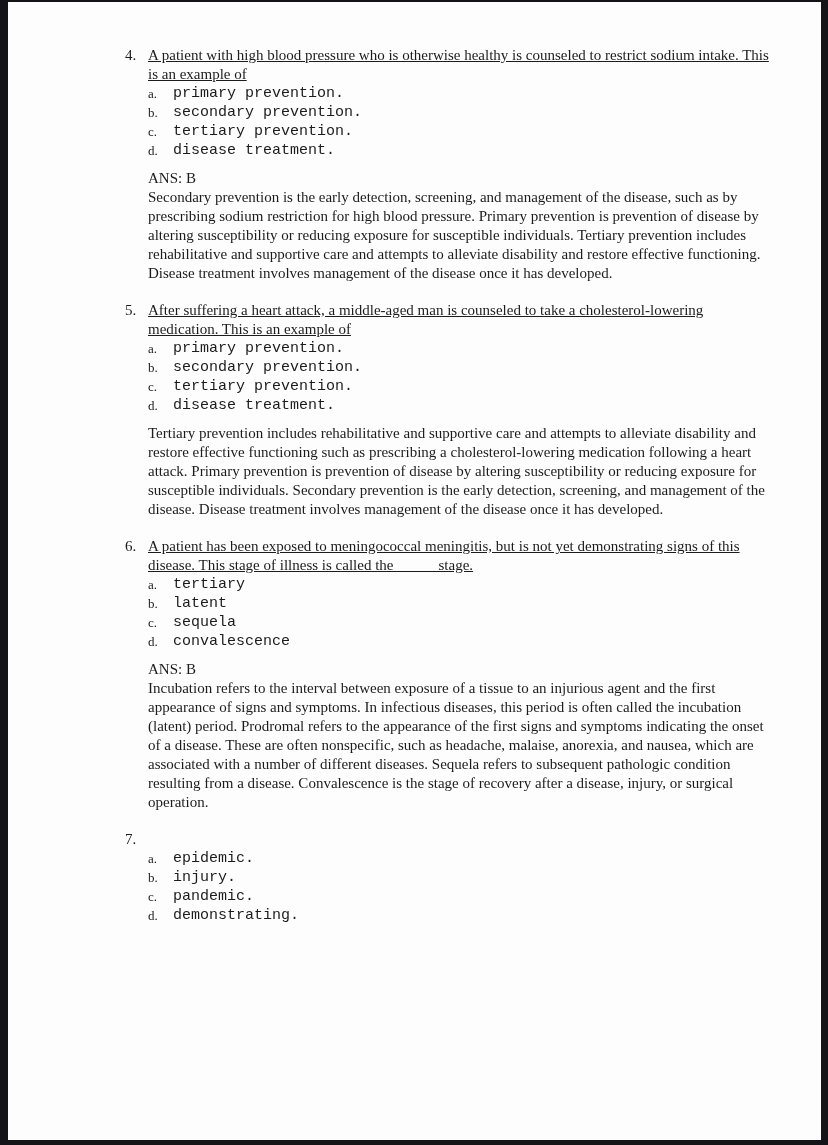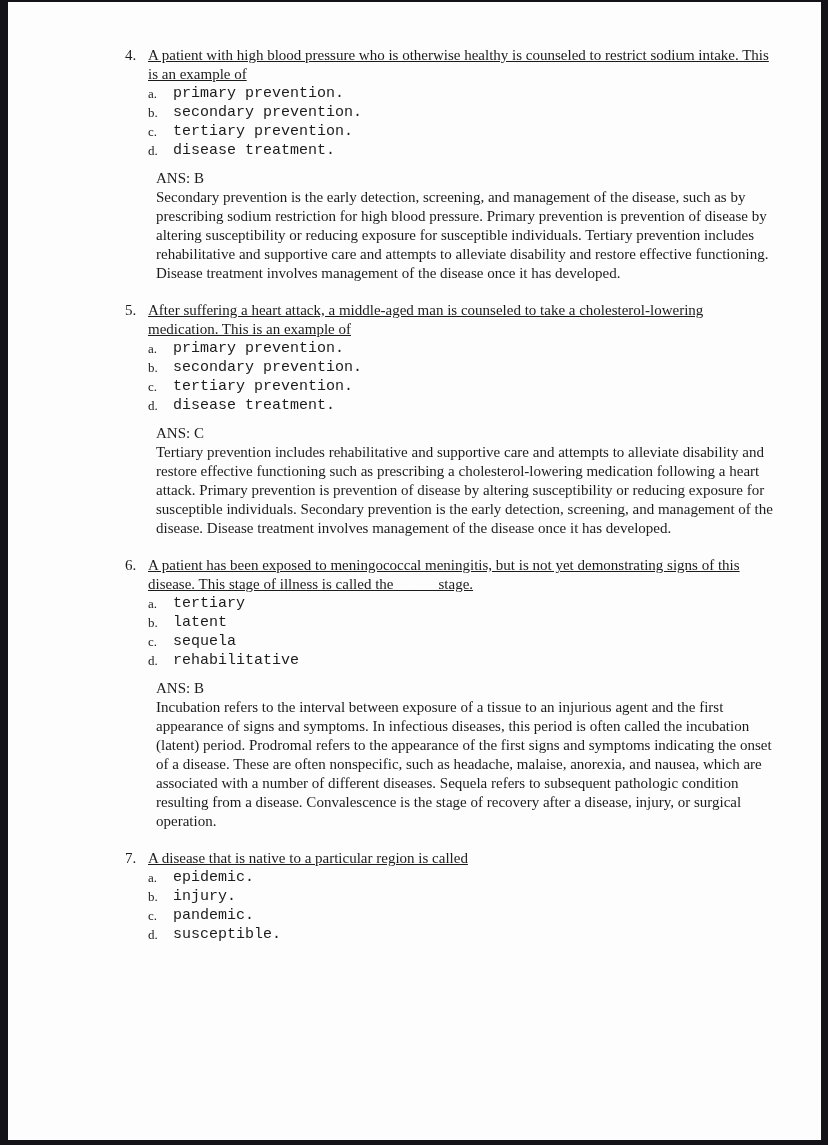--- a/index.html
+++ b/index.html
@@ -57,21 +57,21 @@
   .opt-letter {
     flex: 0 0 25px;
     font-size: 13px;
     line-height: 19px;
   }
   .opt-text {
     flex: 0 1 auto;
     font-family: Liberation Mono, monospace;
   }
   .answer {
-    margin: 9px 0 0 31px;
+    margin: 9px 0 0 23px;
     max-width: 622px;
   }
   .ans-label {
     white-space: pre;
   }
   .rationale {
     max-width: 622px;
   }
 </style>
 </head>
@@ -131,21 +131,20 @@
     <span class="opt-letter">c.</span>
     <span class="opt-text">tertiary prevention.</span>
   </li>
 
   <li class="option">
     <span class="opt-letter">d.</span>
     <span class="opt-text">disease treatment.</span>
   </li>
 </ol>
     <div class="answer">
-      <div class="ans-label">ANS: C</div>
       <div class="rationale">Tertiary prevention includes rehabilitative and supportive care and attempts to alleviate disability and restore effective functioning such as prescribing a cholesterol-lowering medication following a heart attack. Primary prevention is prevention of disease by altering susceptibility or reducing exposure for susceptible individuals. Secondary prevention is the early detection, screening, and management of the disease. Disease treatment involves management of the disease once it has developed.</div>
     </div>
   </section>
 
   <section class="question">
     <div class="q-head">
       <span class="q-num">6.</span>
       <span class="q-body">A patient has been exposed to meningococcal meningitis, but is not yet demonstrating signs of this disease. This stage of illness is called the______stage.</span>
     </div>
     <ol class="options">
@@ -159,51 +158,50 @@
     <span class="opt-text">latent</span>
   </li>
 
   <li class="option">
     <span class="opt-letter">c.</span>
     <span class="opt-text">sequela</span>
   </li>
 
   <li class="option">
     <span class="opt-letter">d.</span>
-    <span class="opt-text">rehabilitative</span>
+    <span class="opt-text">convalescence</span>
   </li>
 </ol>
     <div class="answer">
       <div class="ans-label">ANS: B</div>
       <div class="rationale">Incubation refers to the interval between exposure of a tissue to an injurious agent and the first appearance of signs and symptoms. In infectious diseases, this period is often called the incubation (latent) period. Prodromal refers to the appearance of the first signs and symptoms indicating the onset of a disease. These are often nonspecific, such as headache, malaise, anorexia, and nausea, which are associated with a number of different diseases. Sequela refers to subsequent pathologic condition resulting from a disease. Convalescence is the stage of recovery after a disease, injury, or surgical operation.</div>
     </div>
   </section>
 
   <section class="question">
     <div class="q-head">
       <span class="q-num">7.</span>
-      <span class="q-body">A disease that is native to a particular region is called</span>
     </div>
     <ol class="options">
   <li class="option">
     <span class="opt-letter">a.</span>
     <span class="opt-text">epidemic.</span>
   </li>
 
   <li class="option">
     <span class="opt-letter">b.</span>
     <span class="opt-text">injury.</span>
   </li>
 
   <li class="option">
     <span class="opt-letter">c.</span>
     <span class="opt-text">pandemic.</span>
   </li>
 
   <li class="option">
     <span class="opt-letter">d.</span>
-    <span class="opt-text">susceptible.</span>
+    <span class="opt-text">demonstrating.</span>
   </li>
 </ol>
 
   </section>
 </div>
 </div>
 
 </body></html>

